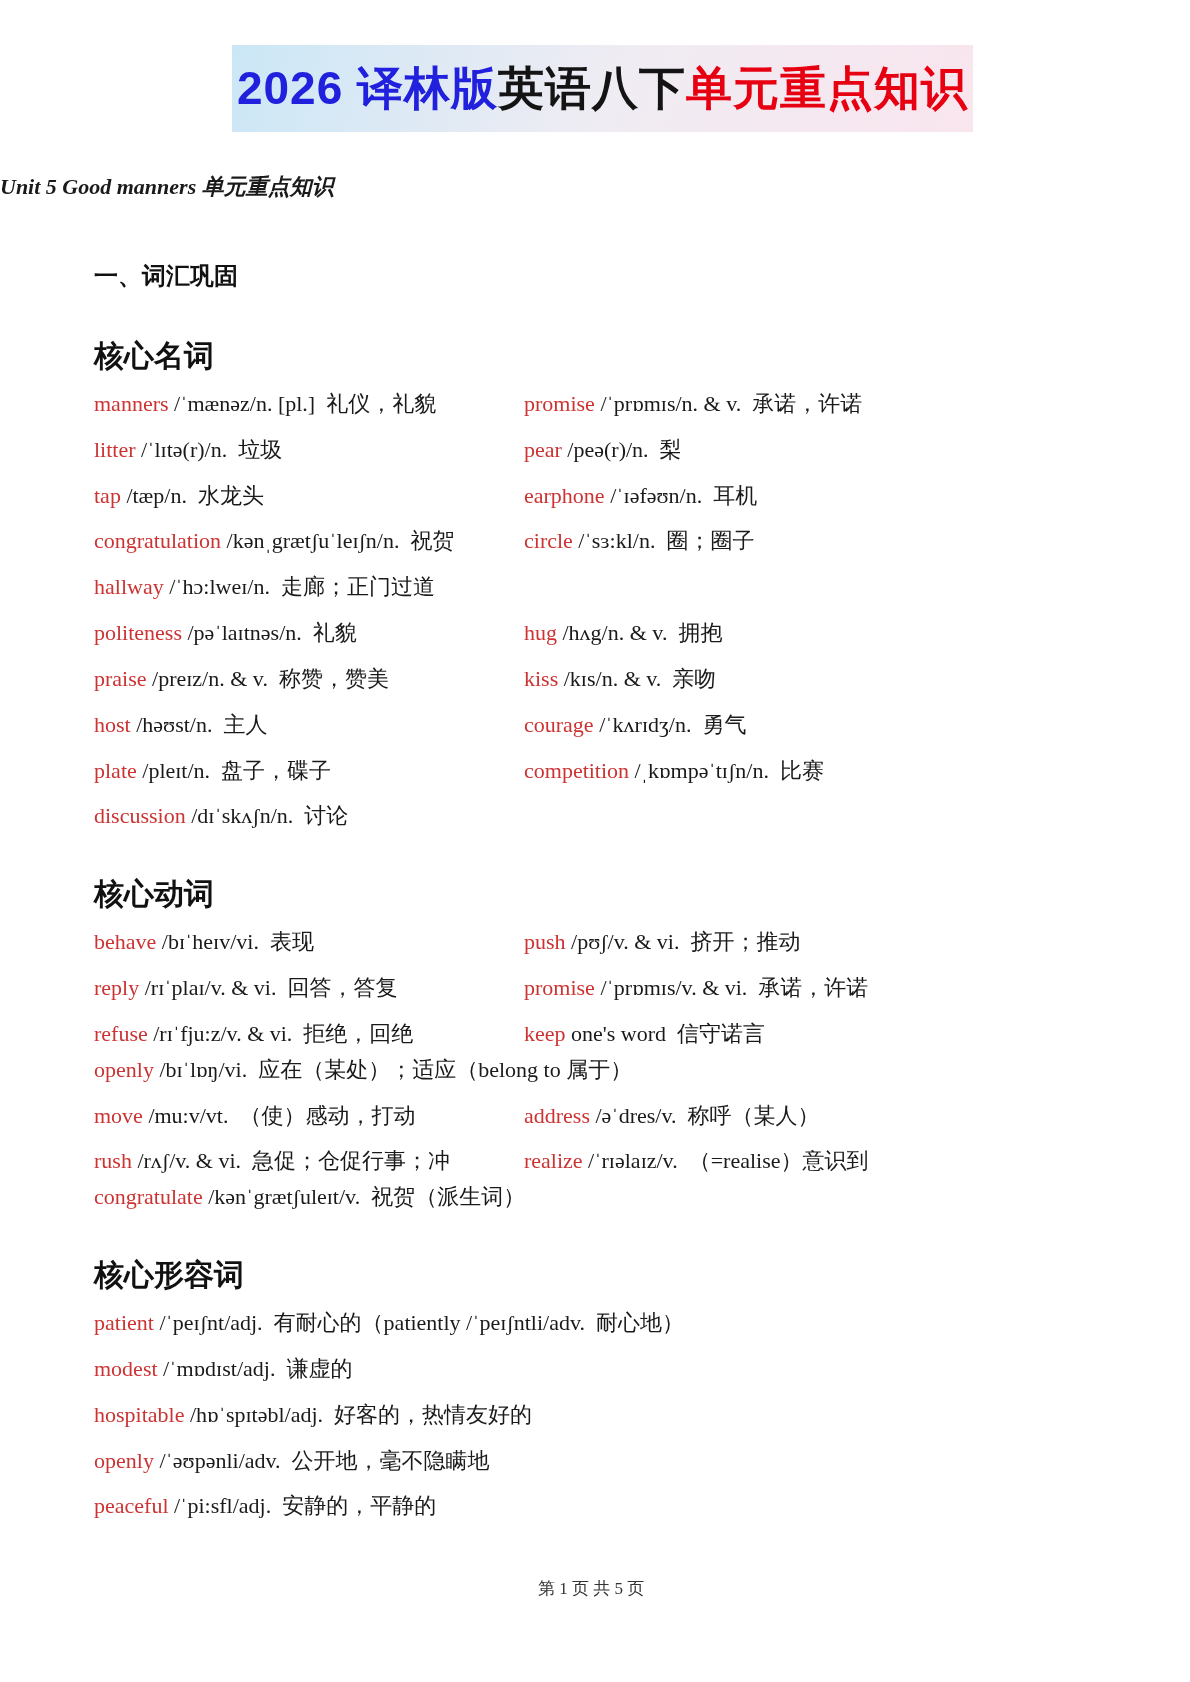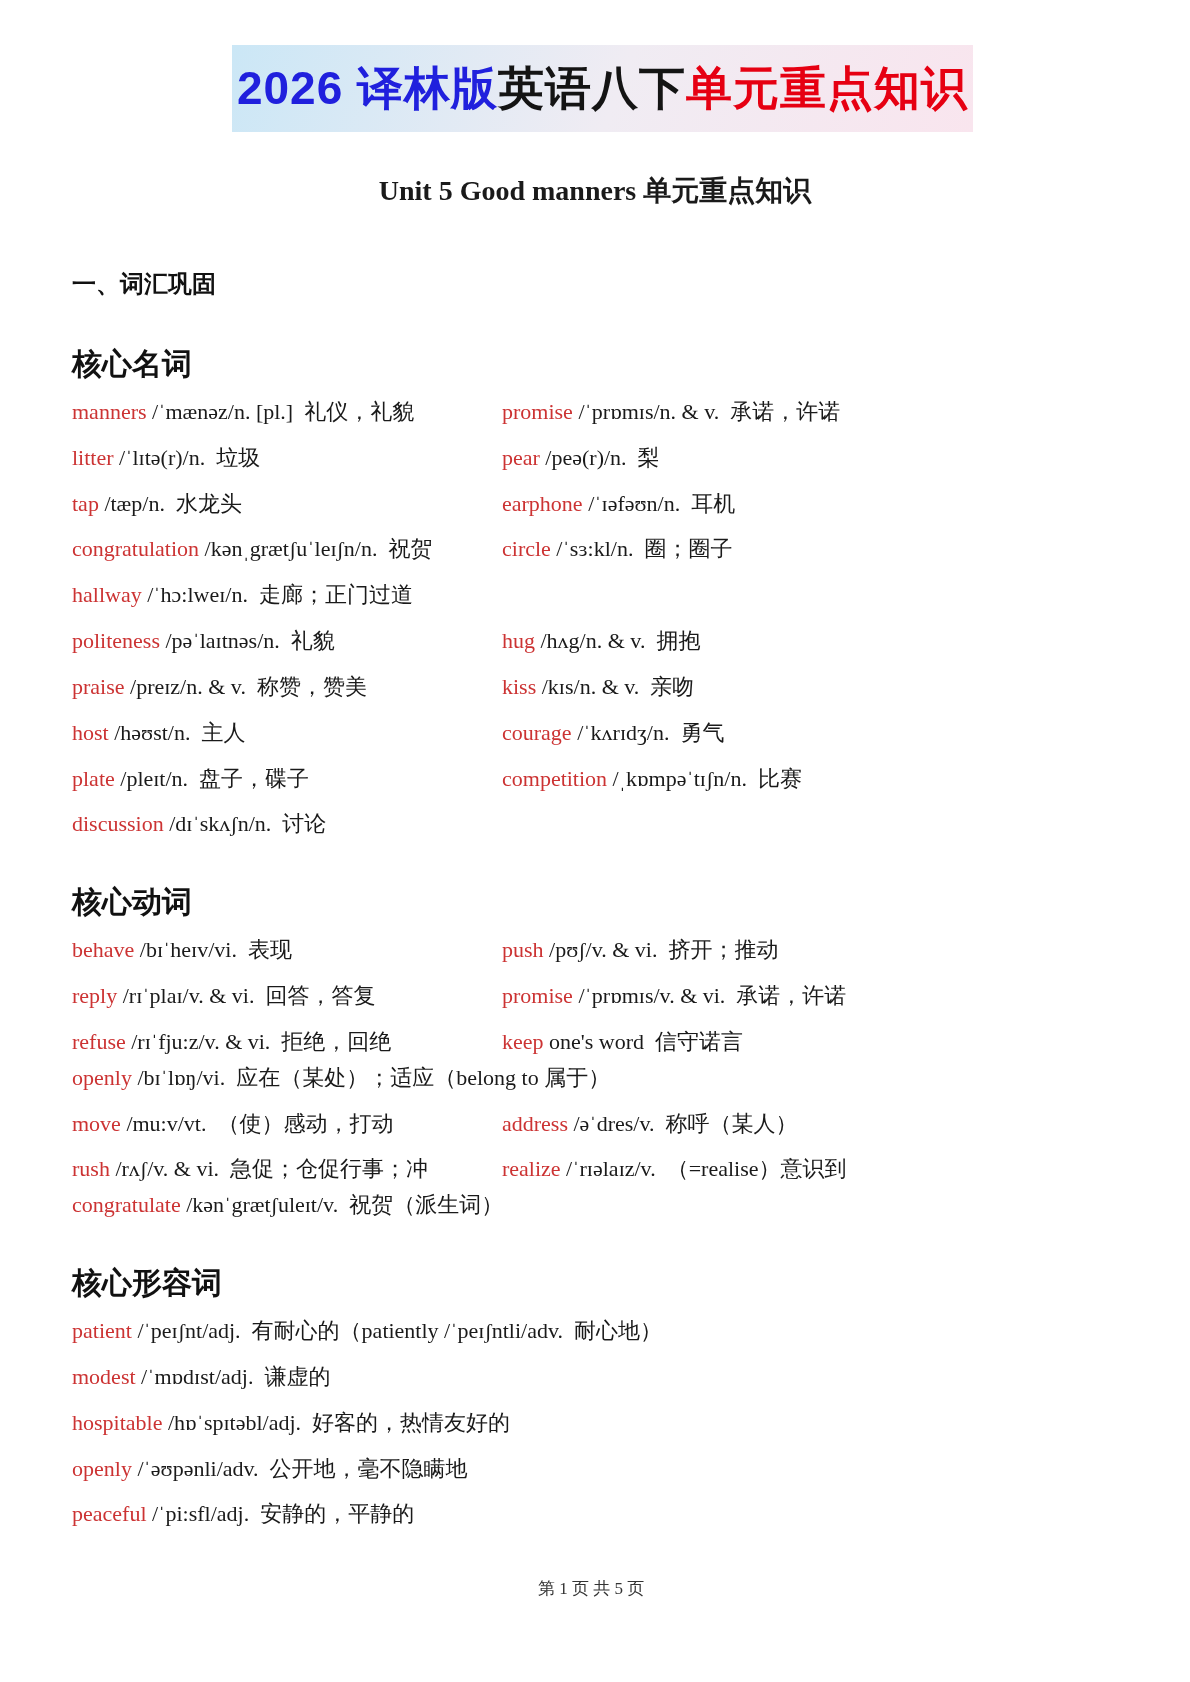--- a/index.html
+++ b/index.html
@@ -23,27 +23,28 @@
     letter-spacing: 1px;
     white-space: nowrap;
   }
   .banner .b1 { color: var(--banner-blue, #2020dd); }
   .banner .b2 { color: var(--banner-black, #141414); }
   .banner .b3 { color: var(--banner-red, #e60012); }
 
   
   .title {
     margin: 40px 0 0 0;
-    text-align: center;
-    font-size: 28px;
+    text-align: left;
+    font-size: 22px;
     font-weight: bold;
     font-family: "Liberation Serif", "DejaVu Serif", serif;
+    font-style: italic;
   }
 
-  .content { padding: 0 72px; }
+  .content { padding: 0 94px; }
 
   .section-heading {
     margin: 58px 0 0 0;
     font-family: "Liberation Sans", "DejaVu Sans", sans-serif;
     font-size: 24px;
     font-weight: bold;
     color: #111;
   }
 
   .subheading {

